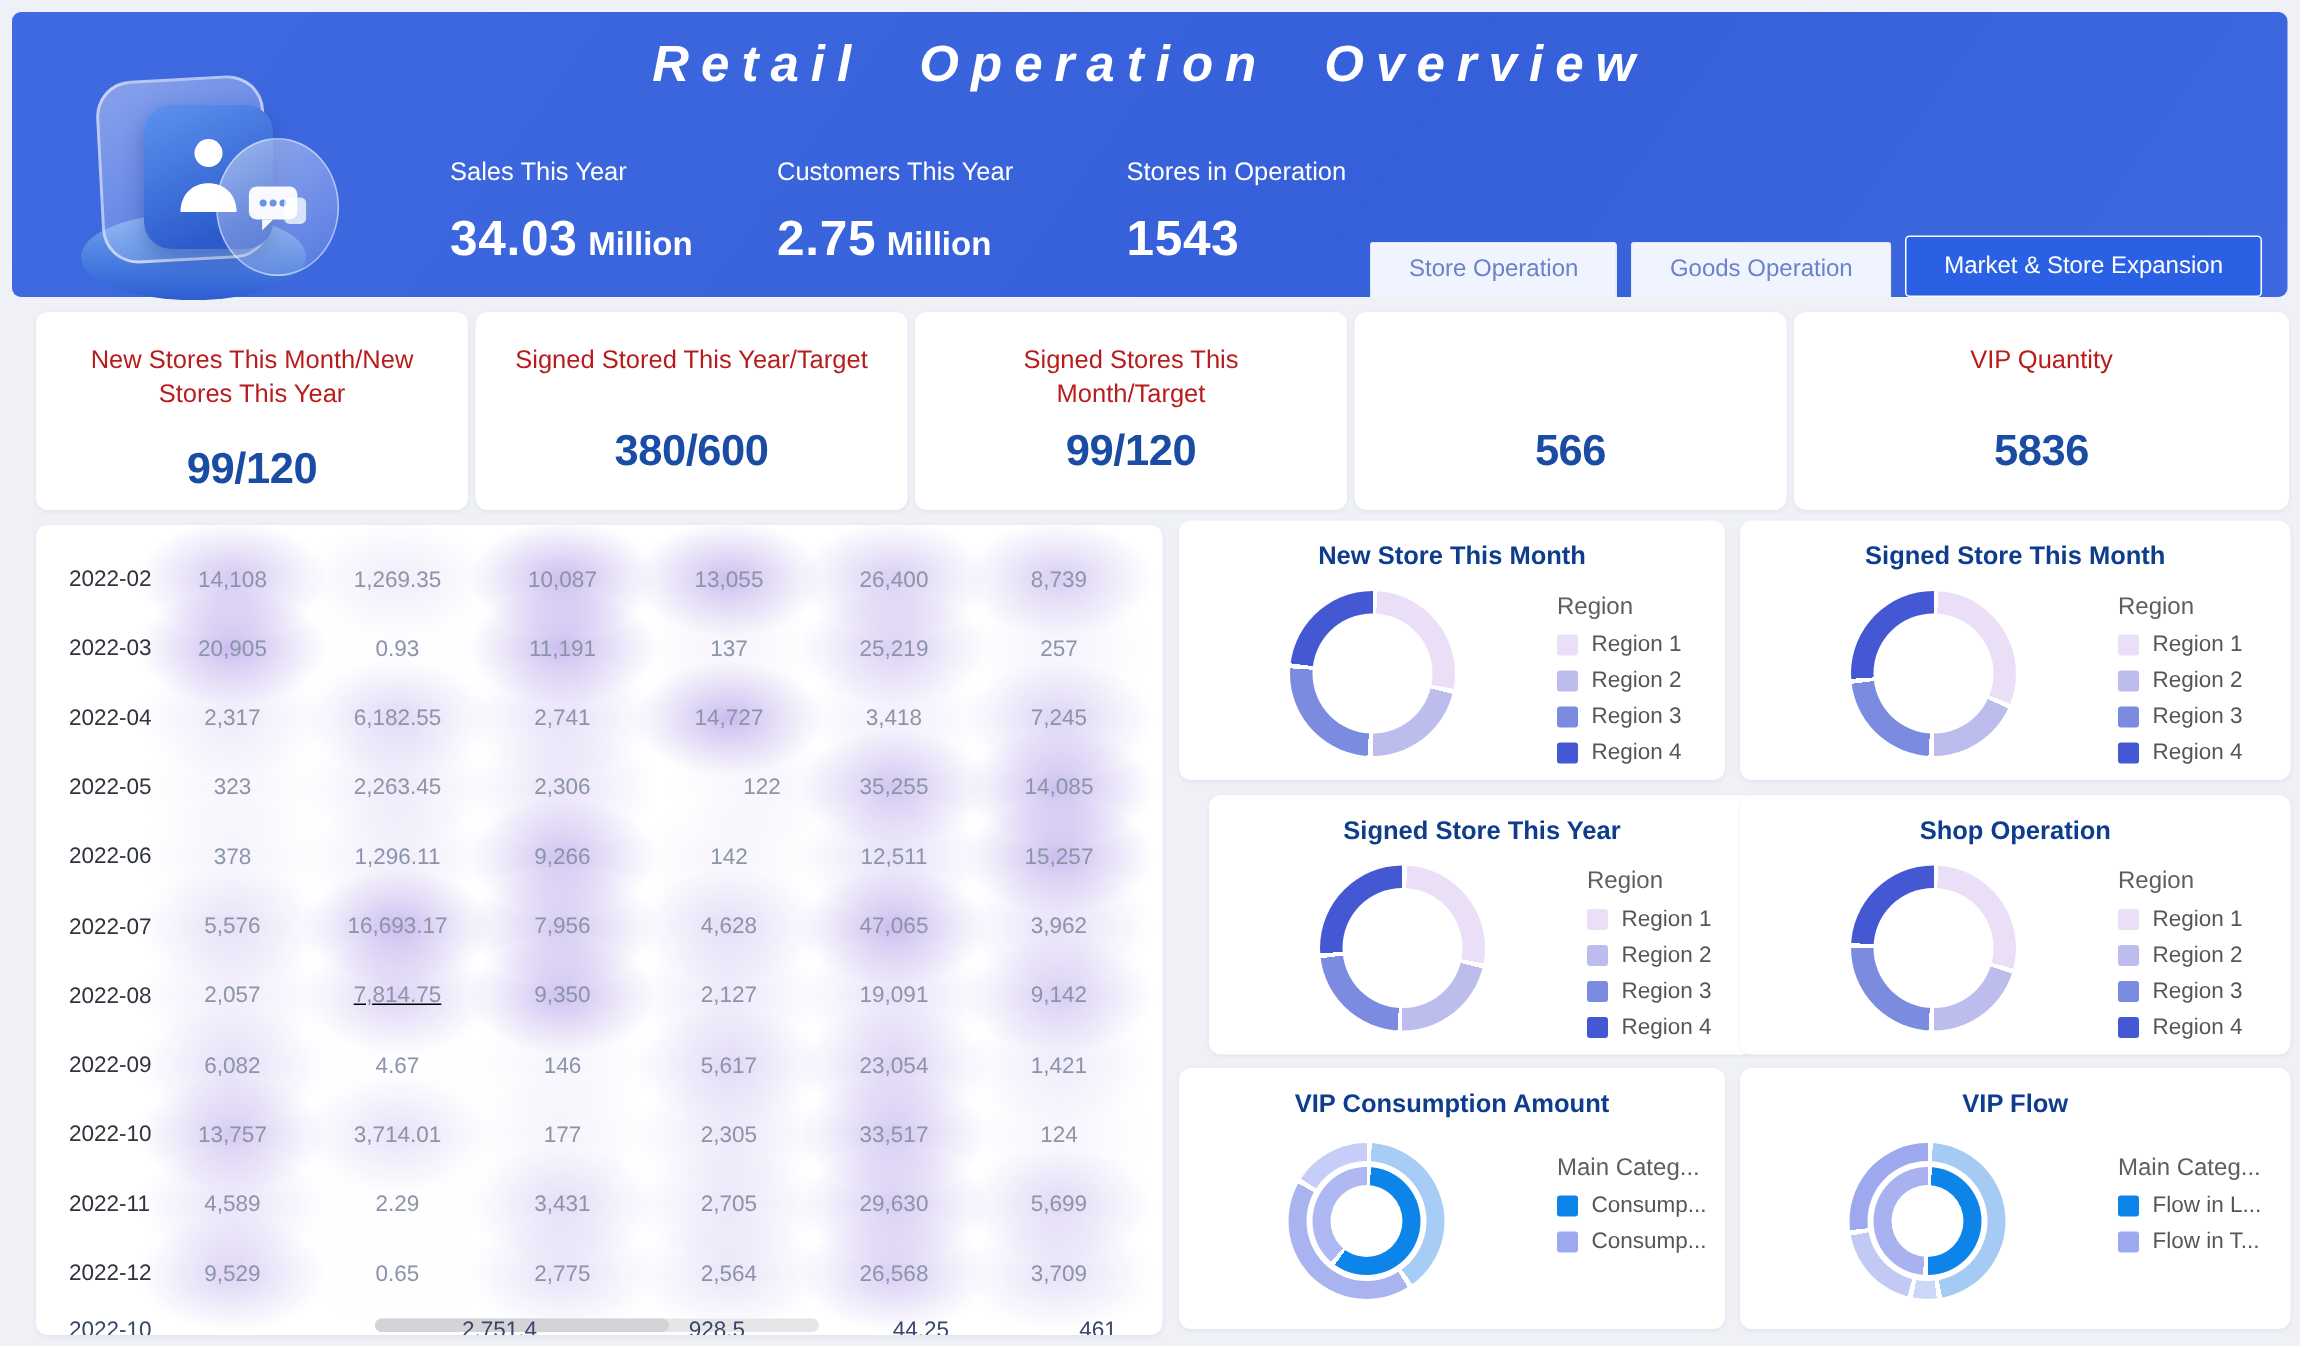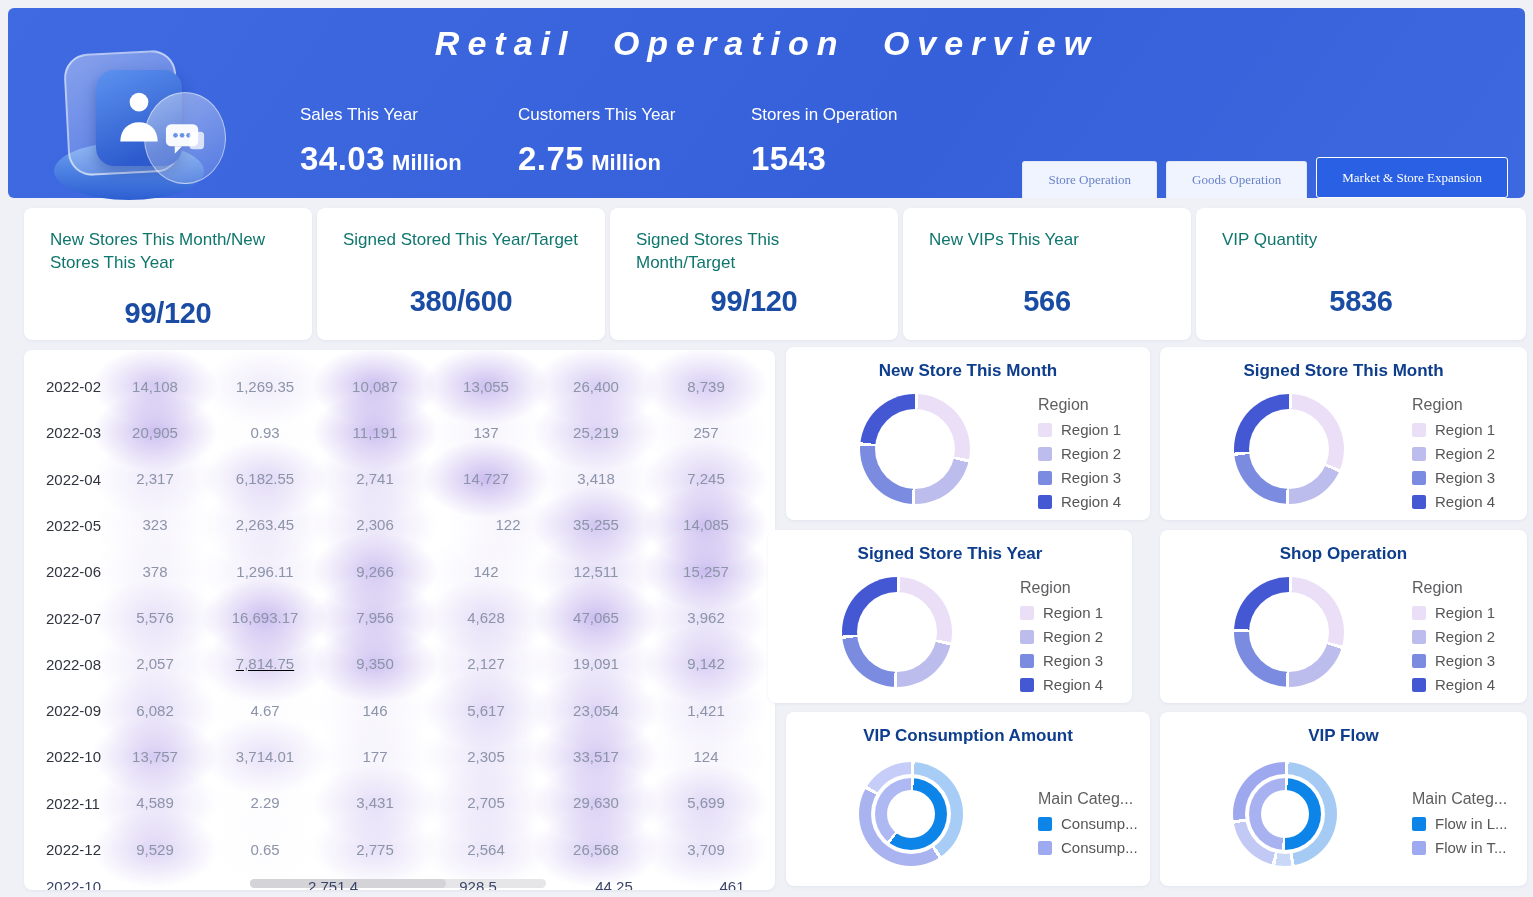--- a/index.html
+++ b/index.html
@@ -9,23 +9,23 @@
   .header{position:absolute;left:8px;top:8px;width:1517px;height:190px;
     background:linear-gradient(125deg,#3F6AE1 0%,#3560D9 60%,#3E68DF 100%);border-radius:6px;}
   .main-title{position:absolute;top:16px;left:0;right:0;margin:0;text-align:center;color:#FFFFFF;
     font-size:34px;font-weight:bold;font-style:italic;letter-spacing:8px;word-spacing:20px;}
   .kpi{position:absolute;top:97px;color:#FFFFFF;}
   .kpi0{left:292px}.kpi1{left:510px}.kpi2{left:743px}
   .kpi-label{font-size:17px;margin-bottom:15px;}
   .kpi-num{font-size:33px;font-weight:bold;letter-spacing:.5px;}
   .kpi-unit{font-size:22px;font-weight:bold;margin-left:7px;}
   .tabs{position:absolute;right:17px;bottom:0;display:flex;gap:9px;align-items:flex-end;}
-  .tab{height:37px;padding:0 25px;display:flex;align-items:center;font-size:13px;
+  .tab{height:37px;padding:0 25px;display:flex;align-items:center;font-size:16px;
     background:rgba(248,250,255,.96);color:#6A83C8;border:1px solid #E2E7F6;border-bottom:none;
-    border-radius:3px 3px 0 0;cursor:pointer;font-family:Liberation Serif, serif;}
+    border-radius:3px 3px 0 0;cursor:pointer;font-family:Liberation Sans, sans-serif;}
   .tab.active{height:41px;background:#2A60E3;color:#FFFFFF;border:1px solid #FFFFFF;border-radius:3px;}
 
   
   .logo{position:absolute;left:44px;top:40px;width:170px;height:152px;}
   .logo-base{position:absolute;bottom:0;left:2px;width:150px;height:58px;border-radius:50%;
     background:linear-gradient(180deg,#6FA4F2,#2C5ED2);}
   .logo-glass{position:absolute;left:14px;top:4px;width:108px;height:118px;border-radius:24px;
     background:linear-gradient(150deg,rgba(255,255,255,.38),rgba(255,255,255,.10));
     border:2px solid rgba(255,255,255,.55);transform:rotate(-3deg);}
   .logo-tile{position:absolute;left:44px;top:22px;width:86px;height:96px;border-radius:18px;
@@ -34,21 +34,21 @@
   .logo-bubble{position:absolute;left:92px;top:44px;width:80px;height:90px;border-radius:50%;
     background:linear-gradient(150deg,rgba(255,255,255,.45),rgba(255,255,255,.12));
     border:1px solid rgba(255,255,255,.5);}
   .logo-bubble svg{position:absolute;left:18px;top:26px;}
 
   
   .cards-row{position:absolute;top:208px;left:24px;display:flex;gap:5px;}
   .sum-card{position:relative;background:#FFFFFF;border-radius:8px;height:132px;
     box-shadow:0 1px 3px rgba(70,90,150,.08);}
   .sc0,.sc1,.sc2,.sc3{width:288px}.sc4{width:330px}
-  .sum-label{padding:21px 26px 0;color:#0f766e;font-size:17px;line-height:1.35;}
+  .sum-label{padding:21px 26px 0;text-align:center;color:#b91c1c;font-size:17px;line-height:1.35;}
   .sum-value{position:absolute;left:0;right:0;bottom:22px;text-align:center;color:#1A4CA4;
     font-size:29px;font-weight:bold;letter-spacing:-.3px;}
   .sc0 .sum-value{bottom:10px;}
 
   
   .table-card{position:absolute;left:24px;top:350px;width:751px;height:540px;background:#FFFFFF;
     border-radius:8px;overflow:hidden;box-shadow:0 1px 3px rgba(70,90,150,.08);}
   .t-row{position:absolute;left:0;width:100%;height:46px;}
   .t-month{position:absolute;left:22px;top:50%;transform:translateY(-50%);font-size:15px;color:#30343E;z-index:2;}
   .t-cell{position:absolute;top:0;width:110px;height:100%;display:flex;align-items:center;justify-content:center;}
@@ -58,33 +58,33 @@
   .t-partial .p-month{left:22px;}
   .t-partial .p-val{width:110px;text-align:center;}
   .h-scrollbar{position:absolute;left:226px;top:529px;width:296px;height:9px;border-radius:5px;
     background:#E6E6E9;z-index:2;}
   .h-scrollbar .thumb{position:absolute;left:0;top:0;width:196px;height:9px;border-radius:5px;background:#D3D3D8;}
 
   
   .chart-card{position:absolute;background:#FFFFFF;border-radius:8px;box-shadow:0 1px 3px rgba(70,90,150,.08);}
   .pos0{left:786px;top:347px;width:364px;height:173px}
   .pos1{left:1160px;top:347px;width:367px;height:173px}
-  .pos2{left:768px;top:530px;width:364px;height:173px}
+  .pos2{left:806px;top:530px;width:364px;height:173px}
   .pos3{left:1160px;top:530px;width:367px;height:173px}
   .pos4{left:786px;top:712px;width:364px;height:174px}
   .pos5{left:1160px;top:712px;width:367px;height:174px}
   .chart-title{margin:14px 0 0;text-align:center;font-size:17px;font-weight:bold;color:#0D3D8C;}
   .donut{position:absolute;left:74px;top:47px;width:110px;height:110px;border-radius:50%;}
   .donut .hole{position:absolute;inset:15px;background:#FFFFFF;border-radius:50%;}
   .donut2{left:73px;top:50px;width:104px;height:104px;}
   .ring-mid{position:absolute;inset:12px;background:#FFFFFF;border-radius:50%;}
   .ring-inner{position:absolute;inset:4px;border-radius:50%;}
   .ring-inner .hole2{position:absolute;inset:12px;background:#FFFFFF;border-radius:50%;}
   .legend{position:absolute;left:252px;top:49px;}
-  .legend-vip{top:58px;margin-top:20px;}
+  .legend-vip{top:58px;}
   .legend-title{font-size:16px;color:#5E5E60;margin-bottom:4px;}
   .legend-item{display:flex;align-items:center;margin-top:7px;font-size:15px;color:#565658;}
   .legend-swatch{width:14px;height:14px;border-radius:2px;margin-right:9px;flex:0 0 auto;}
 </style>
 </head>
 <body>
 
 <div class="stage">
 
   <header class="header">
@@ -137,21 +137,20 @@
       </div>
       <div class="sum-card sc1">
         <div class="sum-label">Signed Stored This Year/Target</div>
         <div class="sum-value">380/600</div>
       </div>
       <div class="sum-card sc2">
         <div class="sum-label">Signed Stores This Month/Target</div>
         <div class="sum-value">99/120</div>
       </div>
       <div class="sum-card sc3">
-        <div class="sum-label">New VIPs This Year</div>
         <div class="sum-value">566</div>
       </div>
       <div class="sum-card sc4">
         <div class="sum-label">VIP Quantity</div>
         <div class="sum-value">5836</div>
       </div>
     </div>
 
   <section class="table-card">
     <div id="table-rows">

